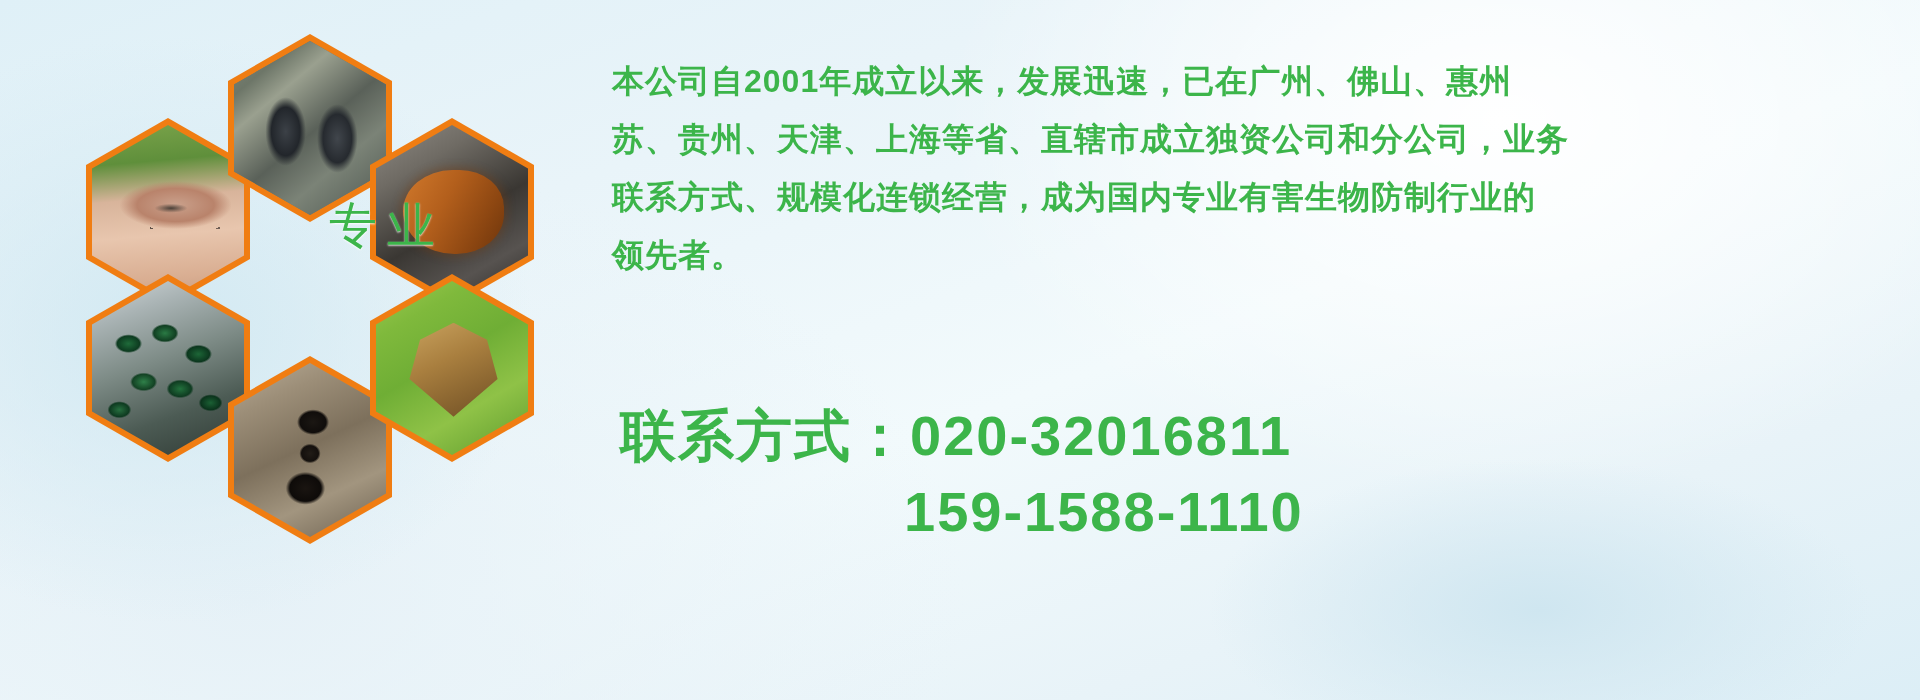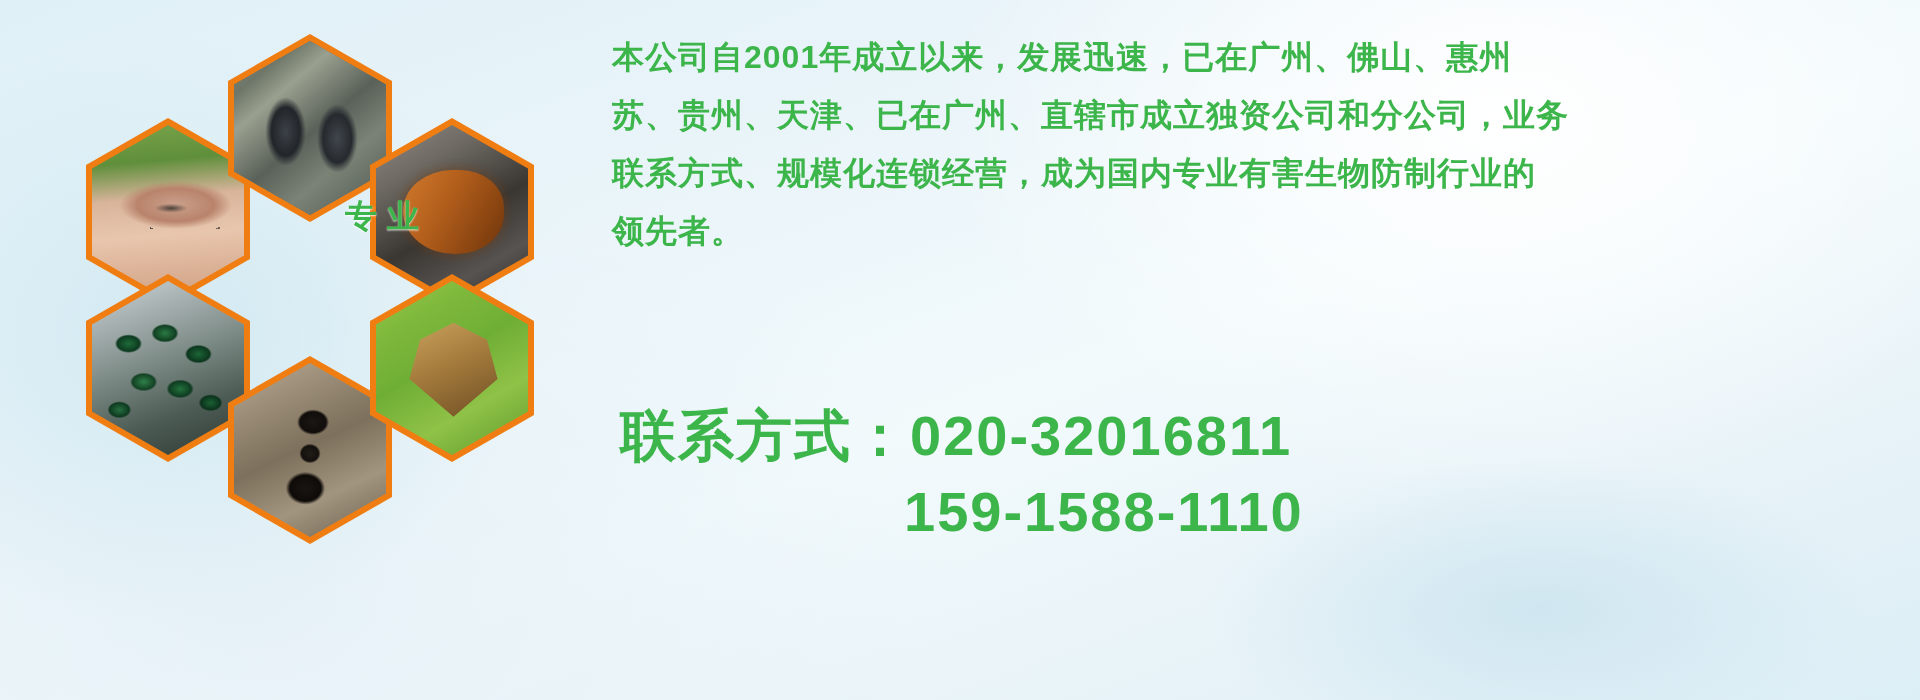--- a/index.html
+++ b/index.html
@@ -110,30 +110,30 @@
   }
   .ph-bug:after{
     content:"";position:absolute;left:22%;top:24%;width:58%;height:54%;
     clip-path:polygon(50% 0%,88% 18%,100% 60%,50% 100%,0% 60%,12% 18%);
     background:linear-gradient(155deg,#c9a25e 0%,#a97f3f 40%,#8a6530 72%,#6f4f25 100%);
   }
 
   .hex-label{
     position:absolute;left:206px;top:190px;width:180px;
     text-align:center;color:#3cb54a;
-    font-size:32px;font-weight:bold;line-height:1.25;
+    font-size:48px;font-weight:normal;line-height:1.25;
     letter-spacing:10px;text-indent:10px;
     text-shadow:0 1px 2px rgba(255,255,255,.85);
     z-index:5;
   }
   .hex-label span{display:block;}
 
   
   .copy{
-    position:absolute;left:612px;top:28px;width:1280px;
+    position:absolute;left:612px;top:52px;width:1280px;
   }
   .para{
     color:#3cb54a;font-size:32px;line-height:58px;font-weight:bold;
     letter-spacing:1px;white-space:nowrap;
   }
 
   .contact{
     position:absolute;left:620px;top:398px;color:#3cb54a;font-weight:bold;
   }
   .contact-line1{font-size:56px;line-height:76px;letter-spacing:2px;white-space:nowrap;}
@@ -182,21 +182,21 @@
         </div>
     </div>
 
     <div class="hex-label">
       <span>专业</span>
     </div>
   </div>
 
   <div class="copy">
     <div class="para l1">本公司自2001年成立以来，发展迅速，已在广州、佛山、惠州</div>
-    <div class="para">苏、贵州、天津、已在广州、直辖市成立独资公司和分公司，业务</div>
+    <div class="para">苏、贵州、天津、上海等省、直辖市成立独资公司和分公司，业务</div>
     <div class="para">联系方式、规模化连锁经营，成为国内专业有害生物防制行业的</div>
     <div class="para">领先者。</div>
   </div>
 
   <div class="contact">
     <div class="contact-line1">联系方式：020-32016811</div>
     <div class="contact-line2">159-1588-1110</div>
   </div>
 
 </div>

